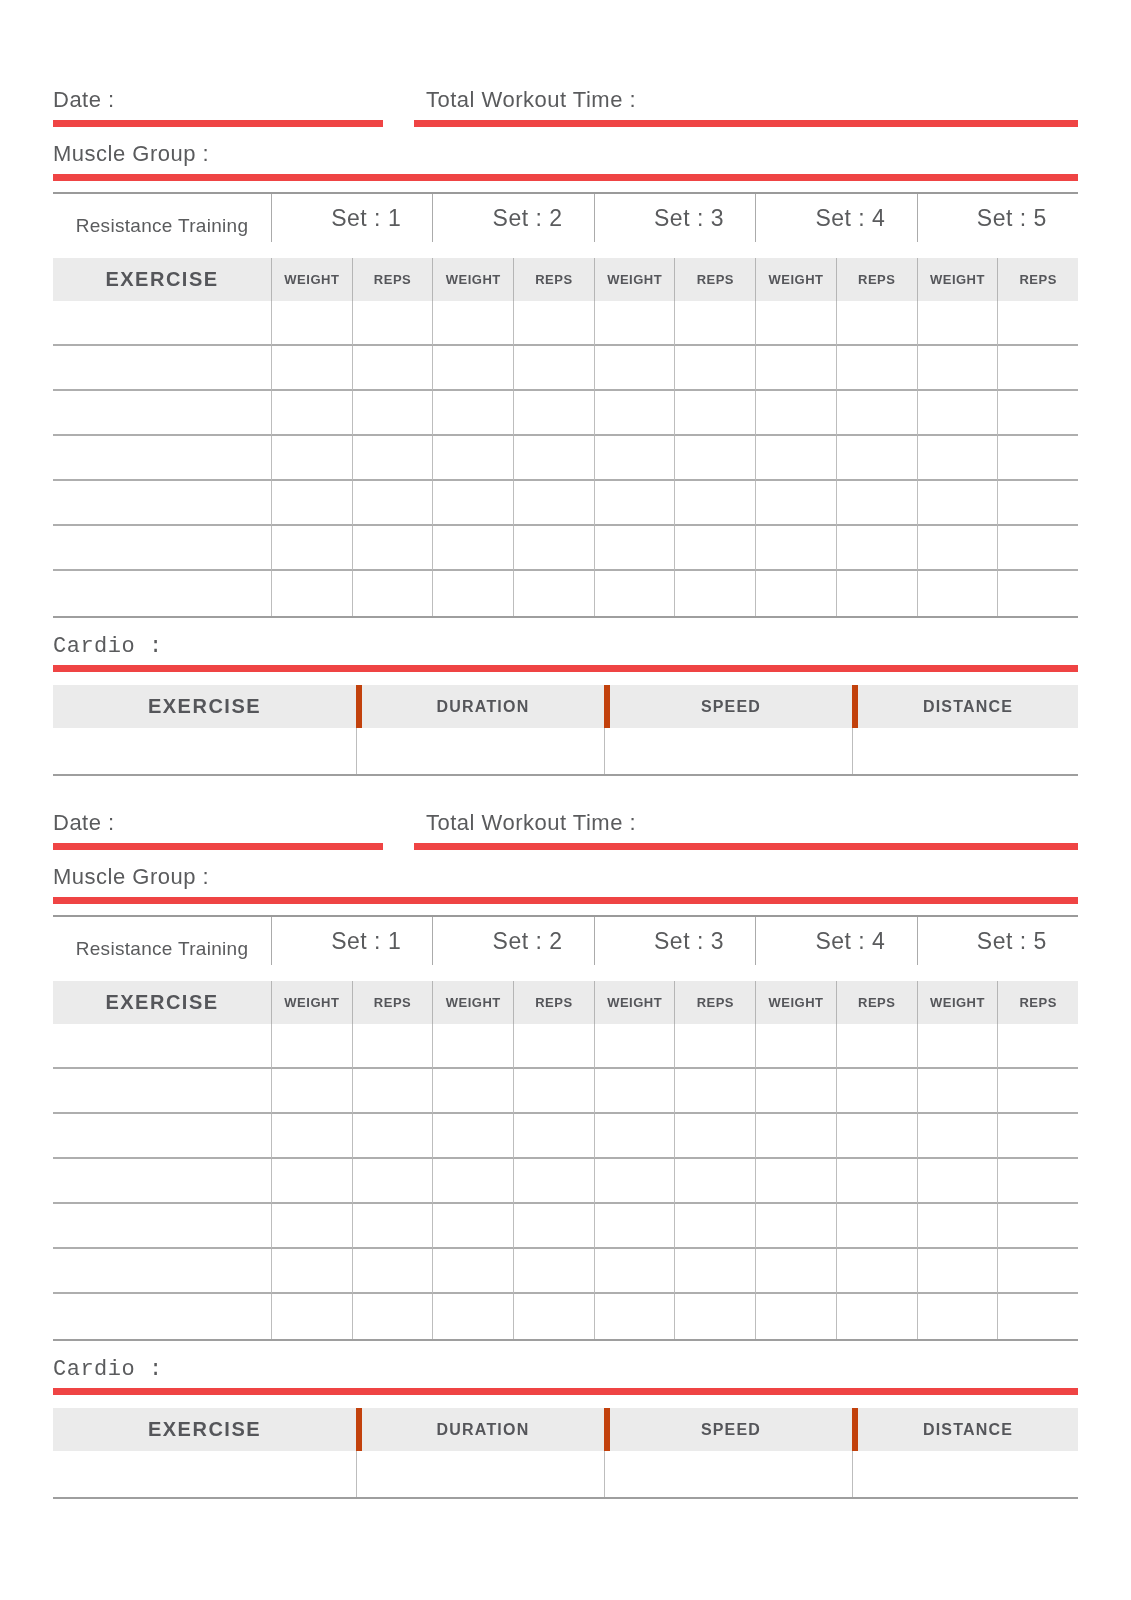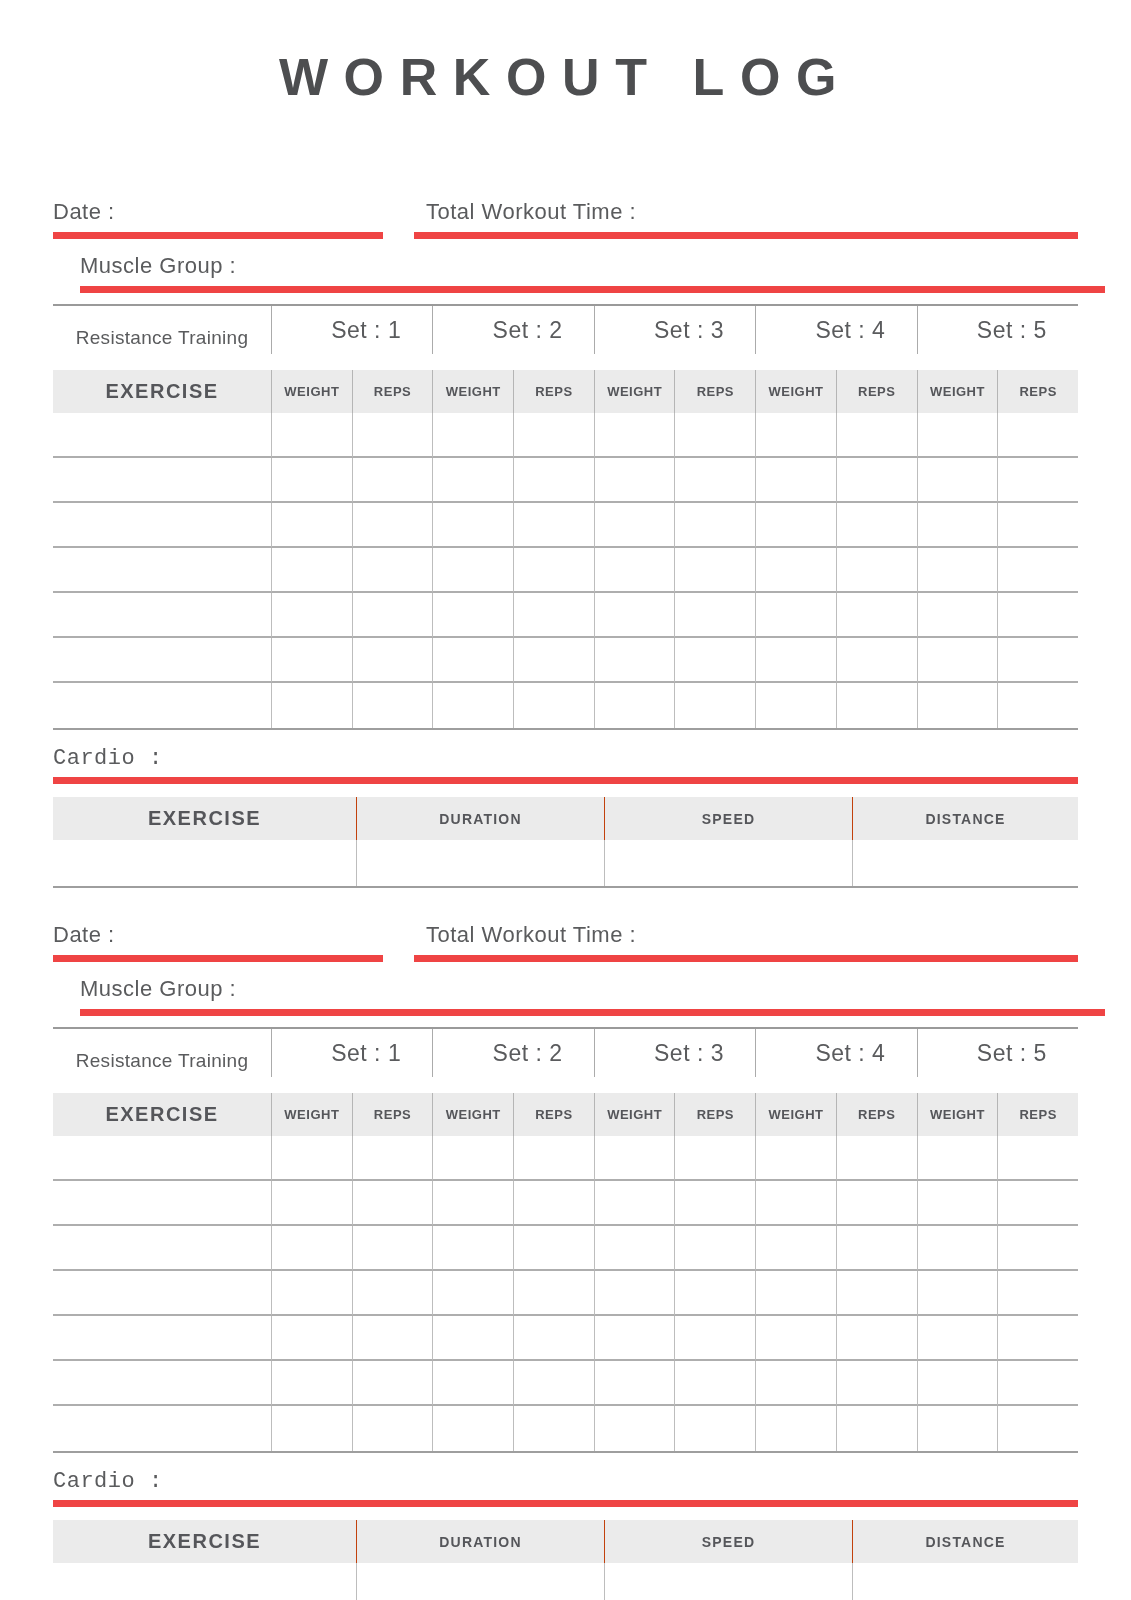--- a/index.html
+++ b/index.html
@@ -24,21 +24,21 @@
   #blocks { margin-top:86px; }
   .block + .block { margin-top:33px; }
 
   
   .row1 { display:flex; }
   .field { border-bottom:7px solid #ef4444; padding-bottom:6px; box-sizing:border-box; }
   .lbl { font-size:22px; line-height:28px; letter-spacing:0.5px; color:#5a5b5d; display:inline-block; }
   .date-field { width:330px; margin-right:31px; }
   .twt-field { flex:1; padding-left:12px; }
   .mg-row { margin-top:13px; }
-  .mg-field { width:100%;margin-left:27px; }
+  .mg-field { width:100%; }
 
   
   .rt {
     margin-top:11px;
     display:grid;
     grid-template-columns:218px repeat(10, 1fr);
     border-top:2px solid #9a9a9a;
     border-bottom:2px solid #9e9e9e;
   }
   .rt-corner {
@@ -69,34 +69,33 @@
   .cardio-field { width:100%; padding-bottom:4px;font-family:Liberation Mono, monospace; }
   .ct {
     margin-top:13px;
     display:grid;
     grid-template-columns:303px 248px 248px 1fr;
     border-bottom:2px solid #9e9e9e;
   }
   .ct-h {
     height:43px; background:#ebebeb;
     display:flex; align-items:center; justify-content:center;
-    font-weight:bold; font-size:14px; letter-spacing:1.2px; color:#55565a;
-    border-left:1px solid #c2410c;
+    font-weight:bold; font-size:16px; letter-spacing:1.2px; color:#55565a;
+    border-left:6px solid #c2410c;
   }
   .ct-h.exercise { font-size:20px; letter-spacing:1.5px; }
   .ct-h.first { border-left:none; }
   .ct-body { display:contents; }
   .ct-cell { height:46px; border-left:1px solid #bdbdbd; }
   .ct-cell.first { border-left:none; }
 </style>
 </head>
 <body>
 
 <div class="page">
-  <h1 class="title">WORKOUT LOG</h1>
   <div id="blocks">
   <div class="block">
 
     <div class="row1">
       <div class="field date-field">
         <span class="lbl">Date :</span>
       </div>
       <div class="field twt-field">
         <span class="lbl">Total Workout Time :</span>
       </div>

